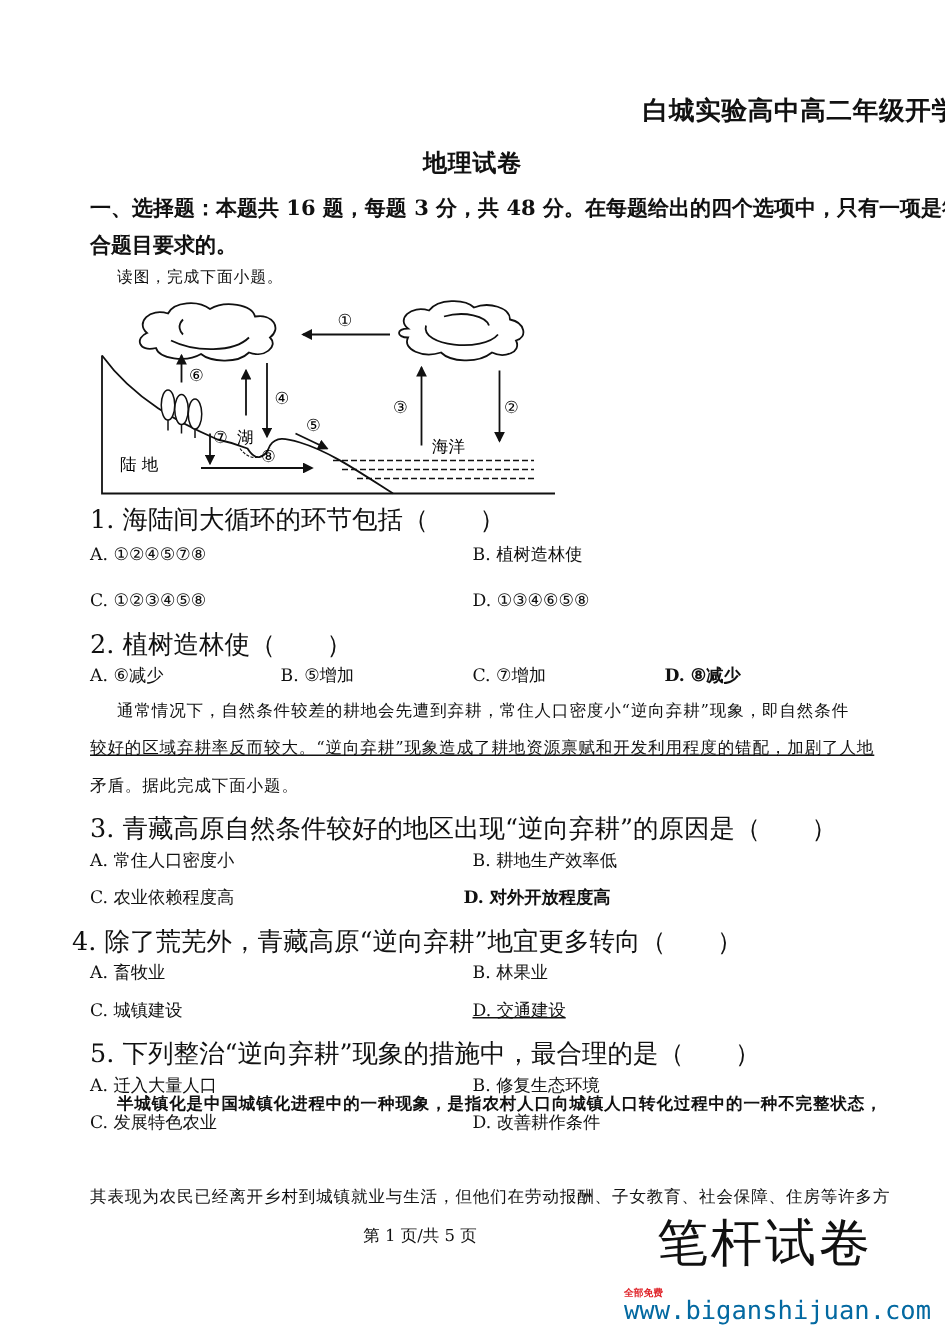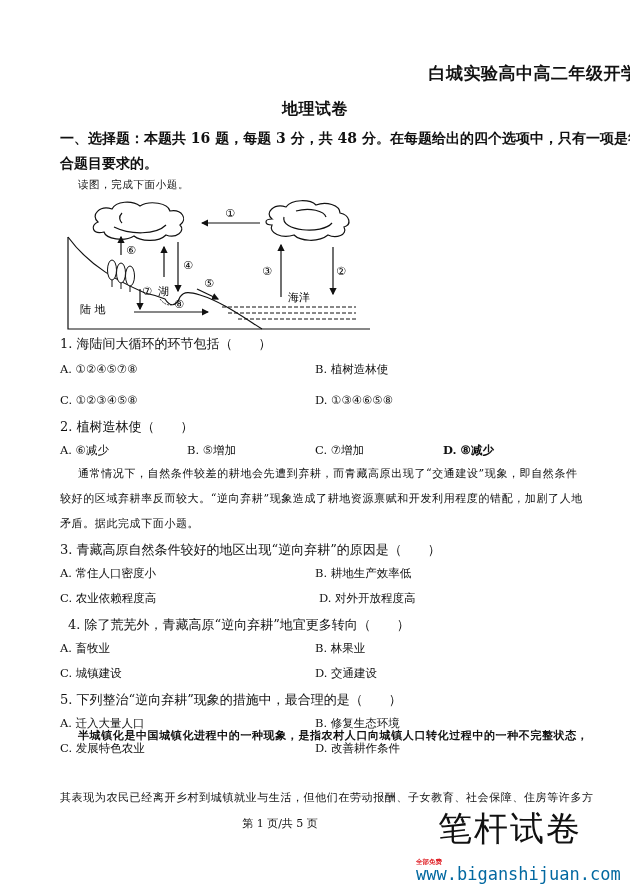--- a/index.html
+++ b/index.html
@@ -1,21 +1,21 @@
 <!DOCTYPE html>
 <html><head>
 <meta charset="utf-8">
 <style>
   html, body { margin:0; padding:0; background:#ffffff; }
   body { width:630px; height:887px; position:relative; overflow:hidden;
          font-family:"DejaVu Serif","Liberation Serif",serif; color:#111; }
   .abs { position:absolute; white-space:nowrap; }
   .title { font-family:"DejaVu Sans","Liberation Sans",sans-serif; font-weight:bold; font-size:17px; letter-spacing:0.5px; }
   .bold { font-weight:bold; font-size:14px; }
-  .body { font-size:13px; }
+  .body { font-size:17px; }
   .para { font-size:11px; letter-spacing:0.6px; }
   .opt { font-size:11.5px; }
   .diagram { position:absolute; left:60px; top:197px; width:310px; height:133px; }
   .diagram text { font-family:"DejaVu Sans","Liberation Sans",sans-serif; }
   .footer { font-size:11px; }
   .wm-big { font-family:"DejaVu Sans","Liberation Sans",sans-serif; font-size:34px; letter-spacing:2px; color:#111; }
   .wm-url { font-family:"DejaVu Sans Mono","Liberation Mono",monospace; font-size:17px; color:#0369a1; }
   .wm-free { font-family:Liberation Sans, sans-serif; font-size:6.5px; color:#e0242a; font-weight:bold; }
 </style>
 </head>
@@ -104,35 +104,35 @@
 <div class="abs opt" style="left:315px;top:362px;">B. 植树造林使</div>
 <div class="abs opt" style="left:60px;top:393px;">C. ①②③④⑤⑧</div>
 <div class="abs opt" style="left:315px;top:393px;">D. ①③④⑥⑤⑧</div>
 
 <div class="abs body" style="left:60px;top:418px;">2. 植树造林使（　　）</div>
 <div class="abs opt" style="left:60px;top:443px;">A. ⑥减少</div>
 <div class="abs opt" style="left:187px;top:443px;">B. ⑤增加</div>
 <div class="abs opt" style="left:315px;top:443px;">C. ⑦增加</div>
 <div class="abs opt" style="left:443px;top:443px;font-weight:bold;">D. ⑧减少</div>
 
-<div class="abs para" style="left:78px;top:466px;">通常情况下，自然条件较差的耕地会先遭到弃耕，而青藏高原出现了“交通建设”现象，即自然条件</div>
-<div class="abs para" style="left:60px;top:491px;">较好的区域弃耕率反而较大。“逆向弃耕”现象造成了耕地资源禀赋和开发利用程度的错配，加剧了人地</div>
+<div class="abs para" style="left:78px;top:466px;">通常情况下，自然条件较差的耕地会先遭到弃耕，常住人口密度小“逆向弃耕”现象，即自然条件</div>
+<div class="abs para" style="left:60px;top:491px;text-decoration:underline;">较好的区域弃耕率反而较大。“逆向弃耕”现象造成了耕地资源禀赋和开发利用程度的错配，加剧了人地</div>
 <div class="abs para" style="left:60px;top:516px;">矛盾。据此完成下面小题。</div>
 
 <div class="abs body" style="left:60px;top:541px;">3. 青藏高原自然条件较好的地区出现“逆向弃耕”的原因是（　　）</div>
 <div class="abs opt" style="left:60px;top:566px;">A. 常住人口密度小</div>
 <div class="abs opt" style="left:315px;top:566px;">B. 耕地生产效率低</div>
 <div class="abs opt" style="left:60px;top:591px;">C. 农业依赖程度高</div>
-<div class="abs opt" style="left:319px;top:591px;">D. 对外开放程度高</div>
+<div class="abs opt" style="left:309px;top:591px;font-weight:bold;">D. 对外开放程度高</div>
 
-<div class="abs body" style="left:68px;top:616px;">4. 除了荒芜外，青藏高原“逆向弃耕”地宜更多转向（　　）</div>
+<div class="abs body" style="left:48px;top:616px;">4. 除了荒芜外，青藏高原“逆向弃耕”地宜更多转向（　　）</div>
 <div class="abs opt" style="left:60px;top:641px;">A. 畜牧业</div>
 <div class="abs opt" style="left:315px;top:641px;">B. 林果业</div>
 <div class="abs opt" style="left:60px;top:666px;">C. 城镇建设</div>
-<div class="abs opt" style="left:315px;top:666px;">D. 交通建设</div>
+<div class="abs opt" style="left:315px;top:666px;text-decoration:underline;">D. 交通建设</div>
 
 <div class="abs body" style="left:60px;top:691px;">5. 下列整治“逆向弃耕”现象的措施中，最合理的是（　　）</div>
 <div class="abs opt" style="left:60px;top:716px;">A. 迁入大量人口</div>
 <div class="abs opt" style="left:315px;top:716px;">B. 修复生态环境</div>
 <div class="abs opt" style="left:60px;top:741px;">C. 发展特色农业</div>
 <div class="abs opt" style="left:315px;top:741px;">D. 改善耕作条件</div>
 
 <div class="abs para" style="left:78px;top:728px;font-weight:bold;">半城镇化是中国城镇化进程中的一种现象，是指农村人口向城镇人口转化过程中的一种不完整状态，</div>
 <div class="abs para" style="left:60px;top:790px;">其表现为农民已经离开乡村到城镇就业与生活，但他们在劳动报酬、子女教育、社会保障、住房等许多方</div>
 

